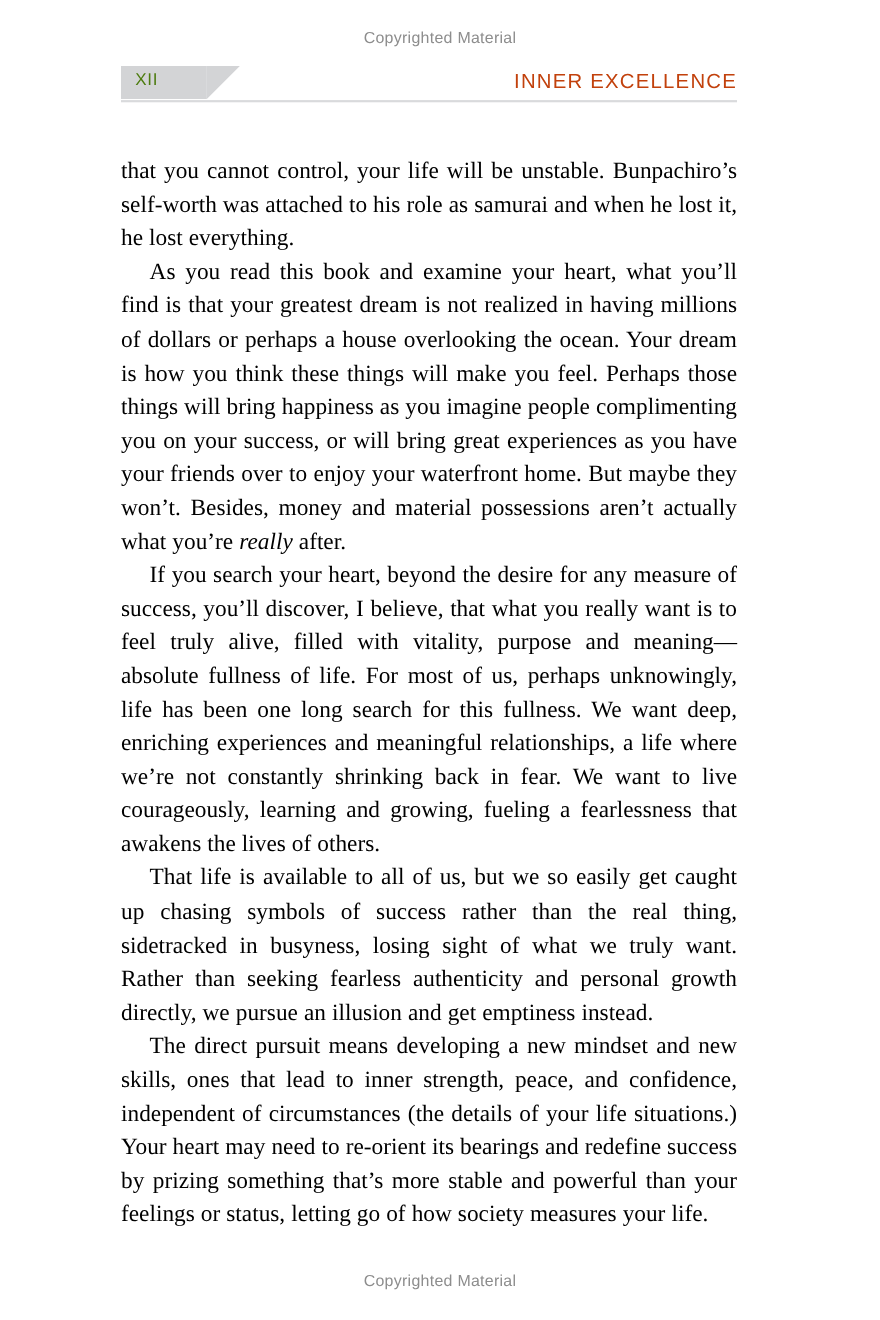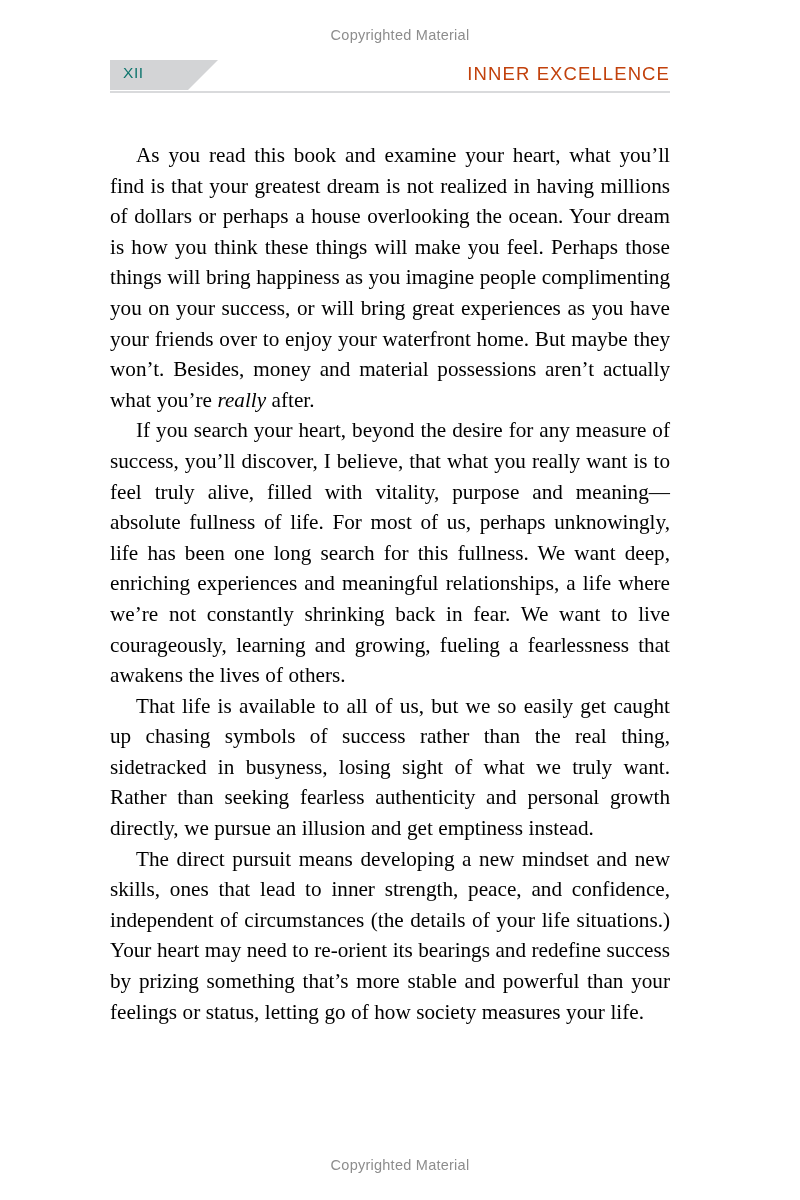--- a/index.html
+++ b/index.html
@@ -65,21 +65,21 @@
     border-top: 30px solid #d3d4d6;
     border-right: 30px solid transparent;
   }
   .runhead-folio {
     position: absolute;
     left: 13px;
     top: 4px;
     font-family: "Liberation Sans", "DejaVu Sans", sans-serif;
     font-size: 15.5px;
     letter-spacing: 0.6px;
-    color: #0f766e;
+    color: #4d7c0f;
     white-space: nowrap;
   }
   .runhead-title {
     position: absolute;
     right: 0;
     top: 3px;
     font-family: "Liberation Sans", "DejaVu Sans", sans-serif;
     font-size: 18.5px;
     letter-spacing: 1.1px;
     color: #c2410c;
@@ -122,20 +122,21 @@
 
   <div class="runhead">
     <div class="runhead-tab"></div>
     <div class="runhead-tab-slope"></div>
     <div class="runhead-folio">XII</div>
     <div class="runhead-title">INNER EXCELLENCE</div>
     <div class="runhead-rule"></div>
   </div>
 
   <div class="textblock">
+    <p class="para noindent">that you cannot control, your life will be unstable. Bunpachiro’s self-worth was attached to his role as samurai and when he lost it, he lost everything.</p>
     <p class="para"><span>As you read this book and examine your heart, what you’ll find is that your greatest dream is not realized in having millions of dollars or perhaps a house overlooking the ocean. Your dream is how you think these things will make you feel. Perhaps those things will bring happiness as you imagine people complimenting you on your success, or will bring great experiences as you have your friends over to enjoy your waterfront home. But maybe they won’t. Besides, money and material possessions aren’t actually what you’re </span><em>really</em><span> after.</span></p>
     <p class="para">If you search your heart, beyond the desire for any measure of success, you’ll discover, I believe, that what you really want is to feel truly alive, filled with vitality, purpose and meaning—absolute fullness of life. For most of us, perhaps unknowingly, life has been one long search for this fullness. We want deep, enriching experiences and meaningful relationships, a life where we’re not constantly shrinking back in fear. We want to live courageously, learning and growing, fueling a fearlessness that awakens the lives of others.</p>
     <p class="para">That life is available to all of us, but we so easily get caught up chasing symbols of success rather than the real thing, sidetracked in busyness, losing sight of what we truly want. Rather than seeking fearless authenticity and personal growth directly, we pursue an illusion and get emptiness instead.</p>
     <p class="para">The direct pursuit means developing a new mindset and new skills, ones that lead to inner strength, peace, and confidence, independent of circumstances (the details of your life situations.) Your heart may need to re-orient its bearings and redefine success by prizing something that’s more stable and powerful than your feelings or status, letting go of how society measures your life.</p>
   </div>
 
   <div class="watermark watermark-bottom">Copyrighted Material</div>
 
 </div>
 

